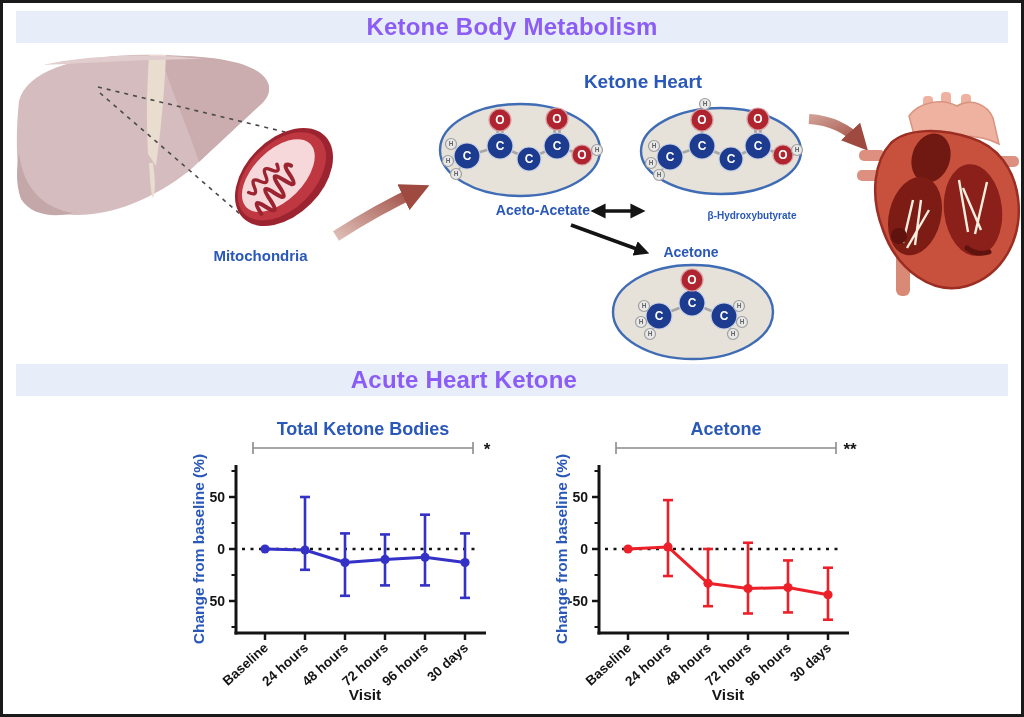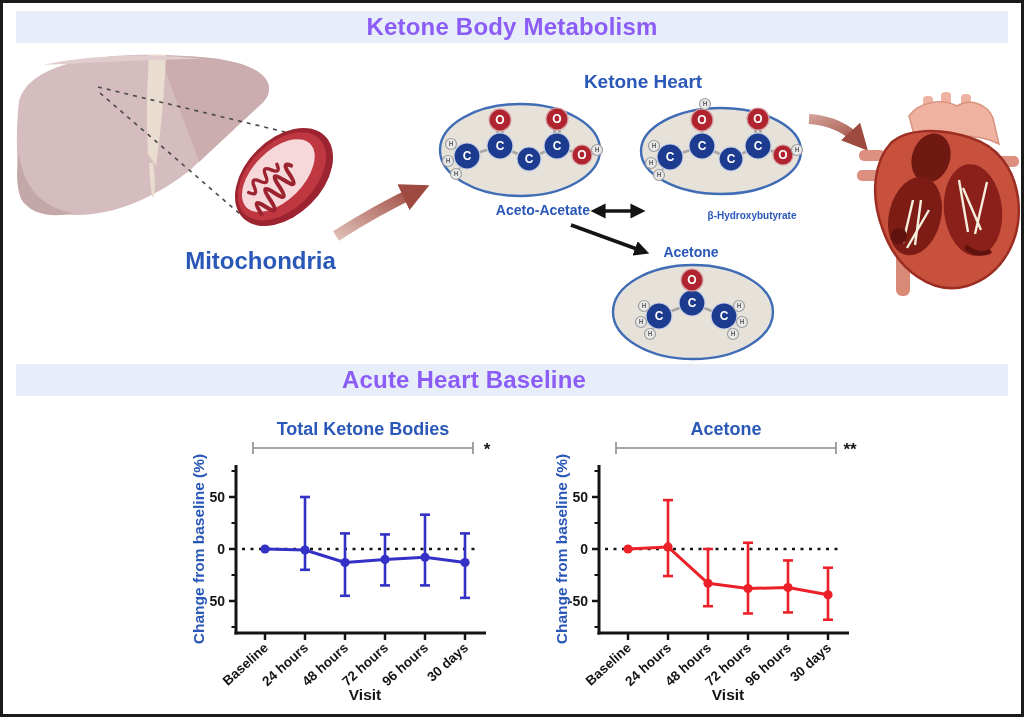--- a/index.html
+++ b/index.html
@@ -16,39 +16,39 @@
   .banner-top{top:8px;}
   .banner-bottom{top:361px;}
   .banner-title{
     font-size:24px;font-weight:bold;color:#8b5cf6;letter-spacing:0.2px;
   }
   .diagram-svg{position:absolute;left:0;top:0;width:1024px;height:717px;}
   .fig-label{
     position:absolute;text-align:center;color:#2a58b8;font-weight:bold;
   }
   .lbl-ketone-bodies{left:555px;top:68px;width:170px;font-size:19px;}
-  .lbl-mitochondria{left:175px;top:244px;width:165px;font-size:24px;}
+  .lbl-mitochondria{left:175px;top:244px;width:165px;font-size:15px;}
   .lbl-acac{left:447px;top:199px;width:140px;font-size:14px;text-align:right;}
   .lbl-bhb{left:667px;top:199px;width:164px;font-size:10px;margin-top:8px;}
   .lbl-acetone{left:648px;top:241px;width:80px;font-size:14px;}
   .chart-svg{position:absolute;top:412px;width:335px;height:302px;}
   .chart-left{left:185px;}
   .chart-right{left:548px;}
 </style>
 </head>
 <body>
 
 <div class="frame">
 
   <div class="banner banner-top">
     <div class="banner-title">Ketone Body Metabolism</div>
   </div>
 
   <div class="banner banner-bottom">
-    <div class="banner-title" style="transform:translateX(-48px);">Acute Heart Baseline</div>
+    <div class="banner-title" style="transform:translateX(-48px);">Acute Heart Ketone</div>
   </div>
 
   <svg class="diagram-svg" viewBox="0 0 1024 717">
     <defs>
       <linearGradient id="gradArrow1" x1="0" y1="1" x2="1" y2="0">
         <stop offset="0" stop-color="#ddbcb4"></stop>
           <stop offset="1" stop-color="#9e4a40"></stop>
       </linearGradient>
       <linearGradient id="gradArrow2" x1="0" y1="0" x2="1" y2="1">
         <stop offset="0" stop-color="#cf9d93"></stop>

